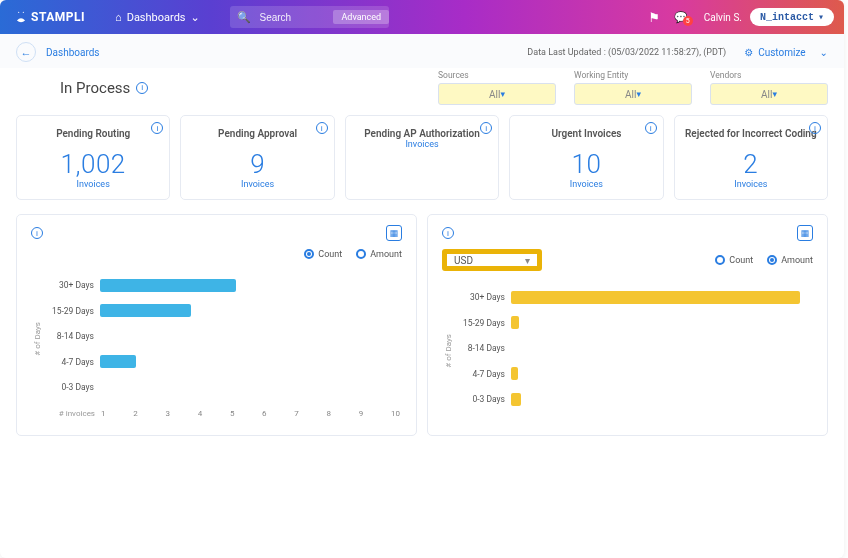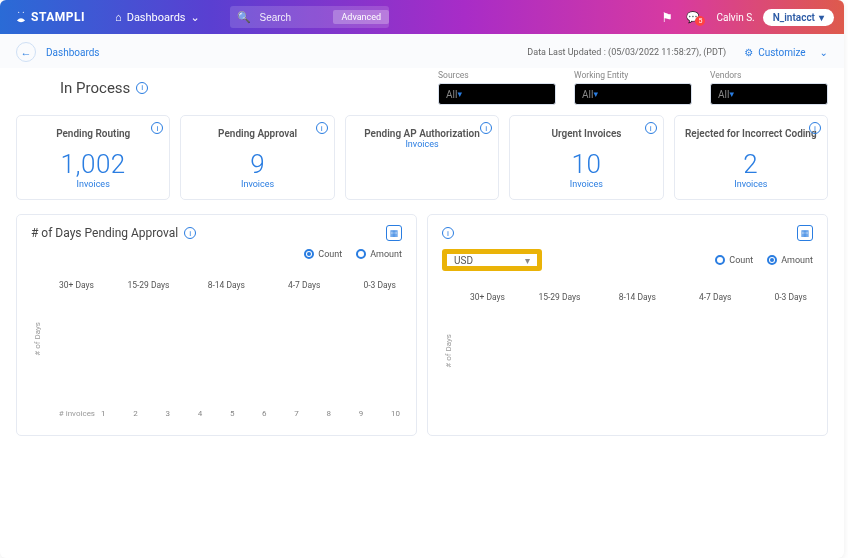--- a/index.html
+++ b/index.html
@@ -25,38 +25,38 @@
   .search-wrap { margin-left:30px; display:flex; align-items:center; background: rgba(255,255,255,0.15); border-radius:3px; height:22px;}
   .search-wrap .mag { padding:0 8px; color:#fff; }
   .search-wrap input { background:transparent; border:0; outline:0; color:#fff; width:70px; font-size:10px;}
   .search-wrap input::placeholder { color:#fff; opacity:.9;}
   .adv { background: rgba(255,255,255,0.25); font-size:9px; padding:2px 8px; border-radius:2px; margin-left:4px; }
   .spacer { flex:1;}
   .hdr-ico { margin-left:14px; font-size:13px;}
   .msg-ico { position:relative; margin-left:14px;}
   .msg-ico .badge { position:absolute; bottom:-2px; right:-5px; background:#ff4242; color:#fff; border-radius:50%; width:10px; height:10px; font-size:7px; display:flex; align-items:center; justify-content:center;}
   .user { margin-left:16px; font-size:10px;text-align:center;}
-  .entity-pill { margin-left:8px; background:#fff; color:#2b5aa5; border-radius:12px; padding:3px 10px; font-size:10px; font-weight:600; display:flex; align-items:center; gap:4px;}
+  .entity-pill { margin-left:8px; background:#fff; color:#2b5aa5; border-radius:12px; padding:3px 10px; font-size:10px; font-weight:600; display:flex; align-items:center; gap:4px;font-family:Liberation Mono, monospace;}
 
   
   .subbar { display:flex; align-items:center; padding:8px 16px 6px; background:#fafbfd;}
   .back { width:20px;height:20px;border:1px solid #cfe0f5;border-radius:50%;display:flex;align-items:center;justify-content:center;color:#2a7de1;font-size:11px;}
   .crumb { margin-left:10px; color:#2a7de1; font-size:10px;}
   .updated { color:#666; font-size:9px;}
   .customize { display:flex; align-items:center; gap:5px; color:#2a7de1; font-size:10px; margin-left:18px;}
   .chev-expand { margin-left:14px; color:#2a7de1; font-size:10px;}
 
   .title-row { display:flex; align-items:center; padding:2px 16px 10px; gap:6px;}
   .title-row h2 { font-size:15px; font-weight:400; color:#444;margin-left:44px;}
   .info { width:12px;height:12px;border:1px solid #2a7de1;border-radius:50%;color:#2a7de1;font-size:8px;display:inline-flex;align-items:center;justify-content:center;}
 
   .filters { display:flex; gap:18px; margin-left:auto;}
   .filt { display:flex; flex-direction:column; gap:3px;}
   .filt label { font-size:8.5px; color:#888;}
-  .sel { width:118px; height:22px; border:1px solid #d9e1ee; border-radius:3px; background:#000000; display:flex; align-items:center; justify-content:flex-start; padding:0 7px; font-size:10px; color:#888;}
+  .sel { width:118px; height:22px; border:1px solid #d9e1ee; border-radius:3px; background:#fef9c3; display:flex; align-items:center; justify-content:center; padding:0 7px; font-size:10px; color:#888;}
   .sel .caret { color:#2a7de1; font-size:9px;}
 
   
   .cards { display:flex; gap:10px; padding:0 16px;}
   .card { flex:1; border:1px solid #e6eaf2; border-radius:5px; padding:12px 8px 10px; position:relative; text-align:center; background:#fff;}
   .card .info-c { position:absolute; top:6px; right:6px;}
   .card .hdr-t { font-size:10px; color:#555; font-weight:600;}
   .card .val { font-size:26px; color:#2a7de1; font-weight:300; margin-top:10px; letter-spacing:0.5px;}
   .card .sub { font-size:9px; color:#2a7de1; margin-top:0px;}
 
@@ -67,21 +67,21 @@
   .p-head .title-t { font-size:12px; color:#444;}
   .toggle-ico { margin-left:auto; width:16px;height:16px;border:1px solid #2a7de1;border-radius:3px;display:flex;align-items:center;justify-content:center;color:#2a7de1;font-size:9px;}
   .radios { display:flex; justify-content:flex-end; gap:14px; margin-top:8px; font-size:9px; color:#555; align-items:center;}
   .radio { display:flex; gap:4px; align-items:center;}
   .radio .r { width:10px;height:10px;border:2px solid #2a7de1;border-radius:50%;display:inline-block;}
   .radio .r.on::after { content:""; display:block; width:4px;height:4px;background:#2a7de1;border-radius:50%;margin:1px;}
   .cursel { width:100px; height:22px; border:5px solid #eab308; border-radius:3px; display:flex; align-items:center; padding:0 7px; font-size:10px; color:#555;margin-right:auto;}
 
   .plot { display:flex; margin-top:10px; height:140px;}
   .plot .ylab { writing-mode: vertical-rl; transform:rotate(180deg); font-size:8px; color:#999; align-self:center; padding-right:2px;}
-  .rows { flex:1; display:flex; flex-direction:row; justify-content:space-between; padding:6px 0 12px;}
+  .rows { flex:1; display:flex; flex-direction:column; justify-content:space-between; padding:6px 0 12px;}
   .rowb { display:flex; align-items:center; gap:6px; height:20px;}
   .rowb .cat { width:52px; text-align:right; font-size:8.5px; color:#555;}
   .rowb .barwrap { flex:1; height:13px; position:relative;}
   .rowb .bar { position:absolute; left:0; top:0; height:100%; border-radius:2px;}
   .bar.blue { background:#3eb4e6;}
   .bar.yellow { background:#f4c531;}
 
   .footer-x { display:flex; align-items:center; margin-top:0px;}
   .footer-x .xl { font-size:8px; color:#999; width:52px; text-align:right; margin-right:6px; margin-left:12px;}
   .footer-x .ticks { flex:1; display:flex; justify-content:space-between; font-size:8px; color:#888; padding-right:2px;}
@@ -191,21 +191,20 @@
         <span class="info info-c">i</span>
         <div class="hdr-t">Rejected for Incorrect Coding</div>
         <div class="val">2</div>
         <div class="sub">Invoices</div>
       </div>
     </div>
 
   <div class="charts" id="charts">
       <div class="panel">
         <div class="p-head">
-          <span class="title-t"># of Days Pending Approval</span>
           <span class="info">i</span>
           <span class="toggle-ico">▦</span>
         </div>
         <div class="radios">
           <span class="radio">
             <span class="r on"></span>
             <span>Count</span>
           </span>
           <span class="radio">
             <span class="r "></span>

